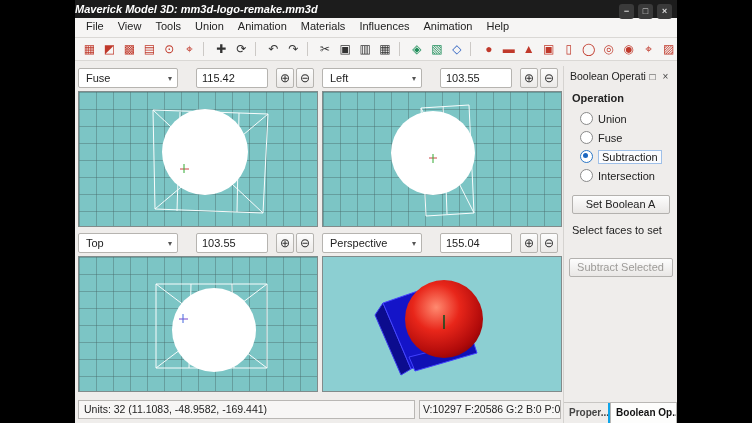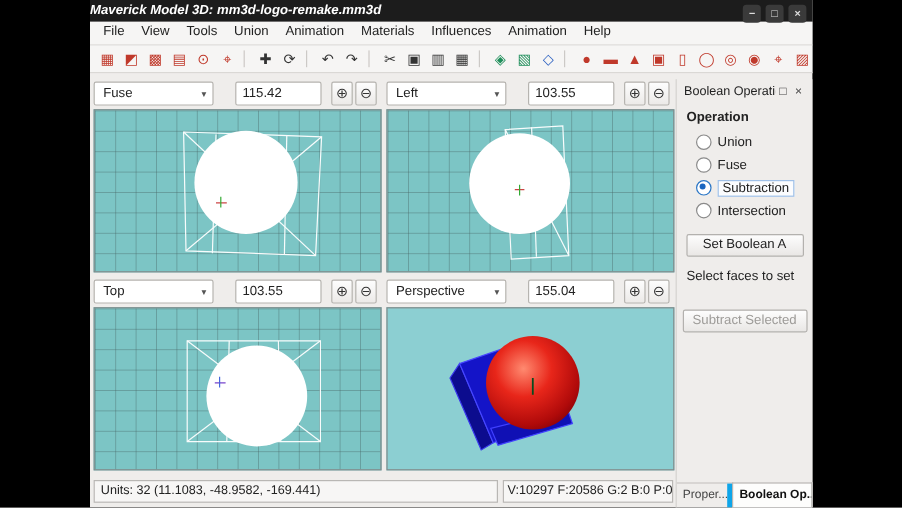--- a/index.html
+++ b/index.html
@@ -75,21 +75,21 @@
   .radio-label{white-space:nowrap;}
   .radio-label.sel{border:1px solid #9fc0e8;background:#fbfcfe;padding:0 3px;}
   .panel-btn{display:block;margin:10px auto 0;width:98px;height:19px;box-sizing:border-box;
              background:linear-gradient(#fdfdfd,#e9e7e5);border:1px solid #b3b1ae;
              border-radius:2px;text-align:center;line-height:17px;white-space:nowrap;}
   .panel-btn.disabled{color:#9d9b98;}
   .select-faces{margin:10px 0 0 8px;}
   .panel-tabs{position:absolute;left:0;right:0;bottom:0;height:20px;display:flex;
               border-top:1px solid #c8c6c3;font-size:10px;align-items:stretch;}
   .ptab{padding:0 5px;line-height:19px;color:#444;white-space:nowrap;overflow:hidden;
-        border-right:4px solid #0ea5e9;}
+        border-right:2px solid #0ea5e9;font-weight:bold;}
   .ptab.active{background:#fdfdfc;border:1px solid #b9b7b4;border-bottom:none;
                margin-top:-1px;font-weight:bold;color:#111;}
 
   
   .status-strip{position:absolute;left:0;top:396px;width:488px;height:27px;
                 display:flex;align-items:center;padding-left:3px;box-sizing:border-box;}
   .status-field{height:19px;line-height:17px;box-sizing:border-box;border:1px solid #b9b7b4;
                 background:#f7f6f5;padding:0 5px;font-size:10.5px;white-space:nowrap;
                 overflow:hidden;}
   .sf-units{width:337px;}

